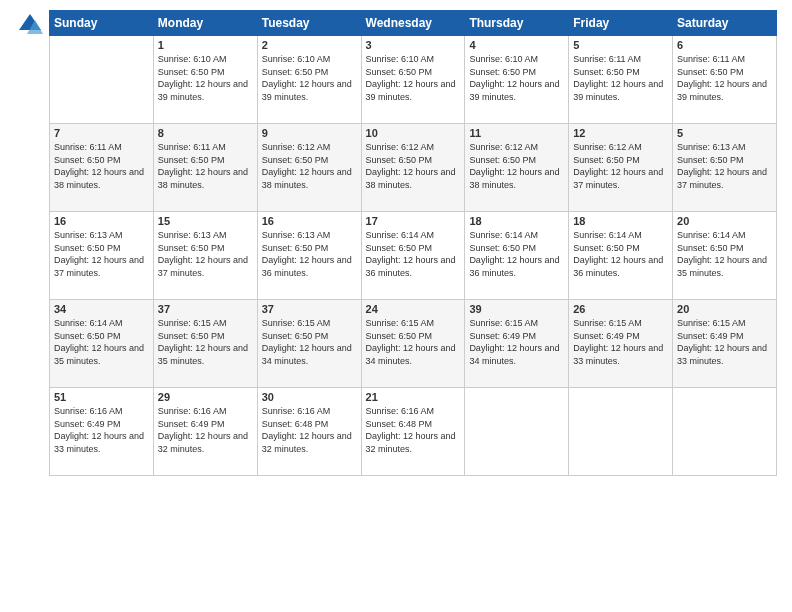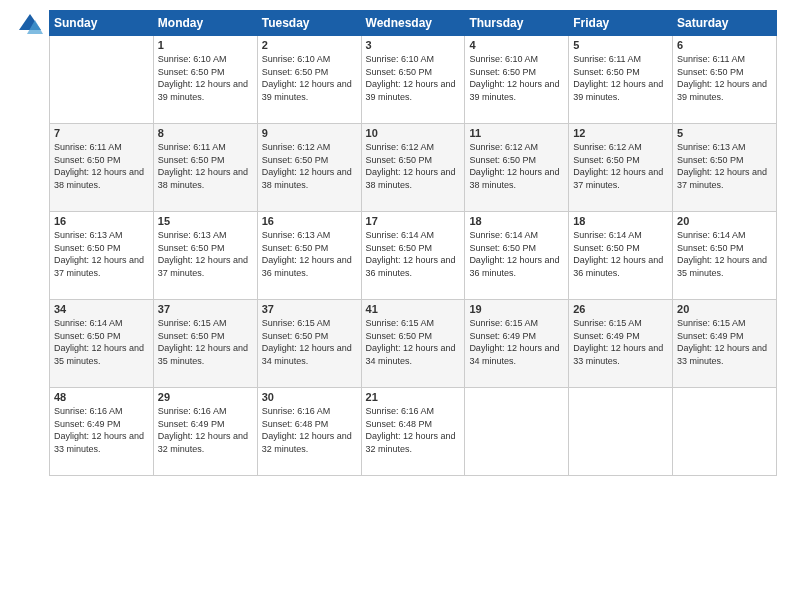--- a/index.html
+++ b/index.html
@@ -233,39 +233,39 @@
           </td>
           <td>
             <span class="day-num">37</span>
             <div class="cell-info">Sunrise: 6:15 AM<br>Sunset: 6:50 PM<br>Daylight: 12 hours and 35 minutes.</div>
           </td>
           <td>
             <span class="day-num">37</span>
             <div class="cell-info">Sunrise: 6:15 AM<br>Sunset: 6:50 PM<br>Daylight: 12 hours and 34 minutes.</div>
           </td>
           <td>
-            <span class="day-num">41</span>
+            <span class="day-num">24</span>
             <div class="cell-info">Sunrise: 6:15 AM<br>Sunset: 6:50 PM<br>Daylight: 12 hours and 34 minutes.</div>
           </td>
           <td>
-            <span class="day-num">19</span>
+            <span class="day-num">39</span>
             <div class="cell-info">Sunrise: 6:15 AM<br>Sunset: 6:49 PM<br>Daylight: 12 hours and 34 minutes.</div>
           </td>
           <td>
             <span class="day-num">26</span>
             <div class="cell-info">Sunrise: 6:15 AM<br>Sunset: 6:49 PM<br>Daylight: 12 hours and 33 minutes.</div>
           </td>
           <td>
             <span class="day-num">20</span>
             <div class="cell-info">Sunrise: 6:15 AM<br>Sunset: 6:49 PM<br>Daylight: 12 hours and 33 minutes.</div>
           </td>
         </tr>
         <tr>
           <td>
-            <span class="day-num">48</span>
+            <span class="day-num">51</span>
             <div class="cell-info">Sunrise: 6:16 AM<br>Sunset: 6:49 PM<br>Daylight: 12 hours and 33 minutes.</div>
           </td>
           <td>
             <span class="day-num">29</span>
             <div class="cell-info">Sunrise: 6:16 AM<br>Sunset: 6:49 PM<br>Daylight: 12 hours and 32 minutes.</div>
           </td>
           <td>
             <span class="day-num">30</span>
             <div class="cell-info">Sunrise: 6:16 AM<br>Sunset: 6:48 PM<br>Daylight: 12 hours and 32 minutes.</div>
           </td>

